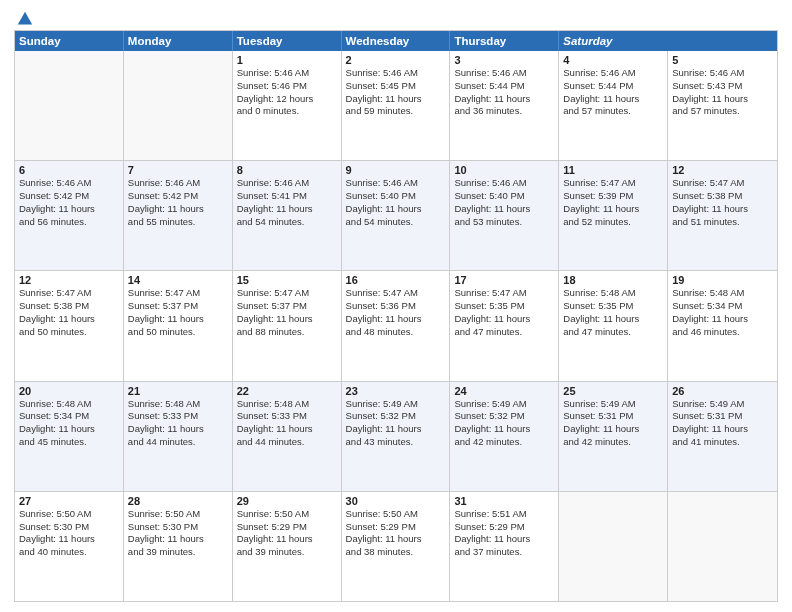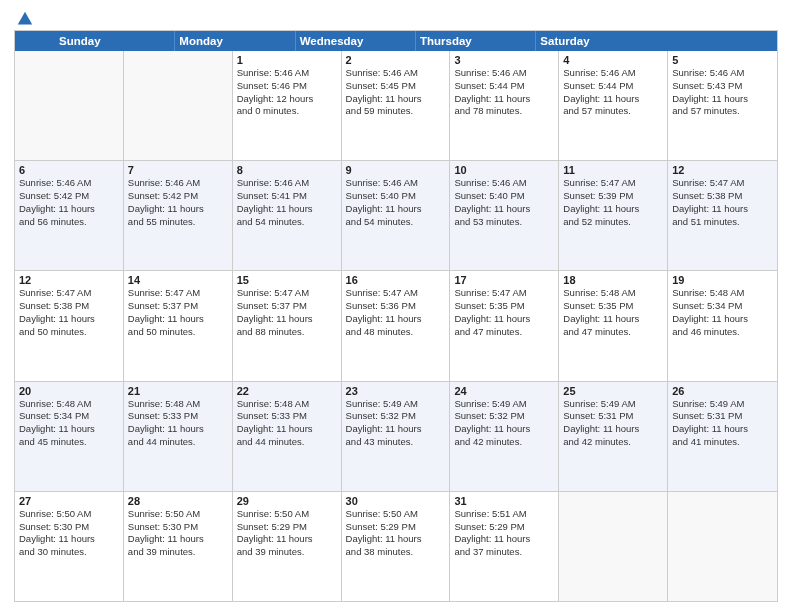--- a/index.html
+++ b/index.html
@@ -61,33 +61,32 @@
       color: #444;
     }
     .calendar {
       flex: 1;
       display: flex;
       flex-direction: column;
       border: 1px solid #ccc;
     }
     .cal-header-row {
       display: grid;
-      grid-template-columns: repeat(6, 1fr);
+      grid-template-columns: repeat(7, 1fr);
       background: #2a6db5;
-      padding-left: 40px;
     }
     .cal-header-cell {
       color: #fff;
       font-size: 11.5px;
       font-weight: bold;
       padding: 4px 4px;
       text-align: left;
       border-right: 1px solid #4a8dd5;
     }
-    .cal-header-cell:last-child { border-right: none; }
+    .cal-header-cell:last-child { border-right: none; font-style: italic; }
     .cal-body {
       flex: 1;
       display: flex;
       flex-direction: column;
     }
     .cal-week {
       flex: 1;
       display: grid;
       grid-template-columns: repeat(7, 1fr);
       border-top: 1px solid #ccc;
@@ -135,20 +134,21 @@
     <div class="title-area">
       <div class="month-title"></div>
       <div class="subtitle"></div>
     </div>
   </div>
 
   <div class="calendar">
     <div class="cal-header-row">
     <div class="cal-header-cell">Sunday</div>
         <div class="cal-header-cell">Monday</div>
+        <div class="cal-header-cell">Tuesday</div>
         <div class="cal-header-cell">Wednesday</div>
         <div class="cal-header-cell">Thursday</div>
         <div class="cal-header-cell">Saturday</div>
       </div>
     <div class="cal-body">
     <div class="cal-week">
           <div class="cal-cell empty"></div>
           <div class="cal-cell empty"></div>
           <div class="cal-cell">
             <div class="day-num">1</div>
@@ -162,21 +162,21 @@
             <div class="cell-line">Sunrise: 5:46 AM</div>
             <div class="cell-line">Sunset: 5:45 PM</div>
             <div class="cell-line">Daylight: 11 hours</div>
             <div class="cell-line">and 59 minutes.</div>
           </div>
           <div class="cal-cell">
             <div class="day-num">3</div>
             <div class="cell-line">Sunrise: 5:46 AM</div>
             <div class="cell-line">Sunset: 5:44 PM</div>
             <div class="cell-line">Daylight: 11 hours</div>
-            <div class="cell-line">and 78 minutes.</div>
+            <div class="cell-line">and 36 minutes.</div>
           </div>
           <div class="cal-cell">
             <div class="day-num">4</div>
             <div class="cell-line">Sunrise: 5:46 AM</div>
             <div class="cell-line">Sunset: 5:44 PM</div>
             <div class="cell-line">Daylight: 11 hours</div>
             <div class="cell-line">and 57 minutes.</div>
           </div>
           <div class="cal-cell">
             <div class="day-num">5</div>
@@ -338,21 +338,21 @@
             <div class="cell-line">Daylight: 11 hours</div>
             <div class="cell-line">and 41 minutes.</div>
           </div>
         </div>
         <div class="cal-week">
           <div class="cal-cell">
             <div class="day-num">27</div>
             <div class="cell-line">Sunrise: 5:50 AM</div>
             <div class="cell-line">Sunset: 5:30 PM</div>
             <div class="cell-line">Daylight: 11 hours</div>
-            <div class="cell-line">and 30 minutes.</div>
+            <div class="cell-line">and 40 minutes.</div>
           </div>
           <div class="cal-cell">
             <div class="day-num">28</div>
             <div class="cell-line">Sunrise: 5:50 AM</div>
             <div class="cell-line">Sunset: 5:30 PM</div>
             <div class="cell-line">Daylight: 11 hours</div>
             <div class="cell-line">and 39 minutes.</div>
           </div>
           <div class="cal-cell">
             <div class="day-num">29</div>

